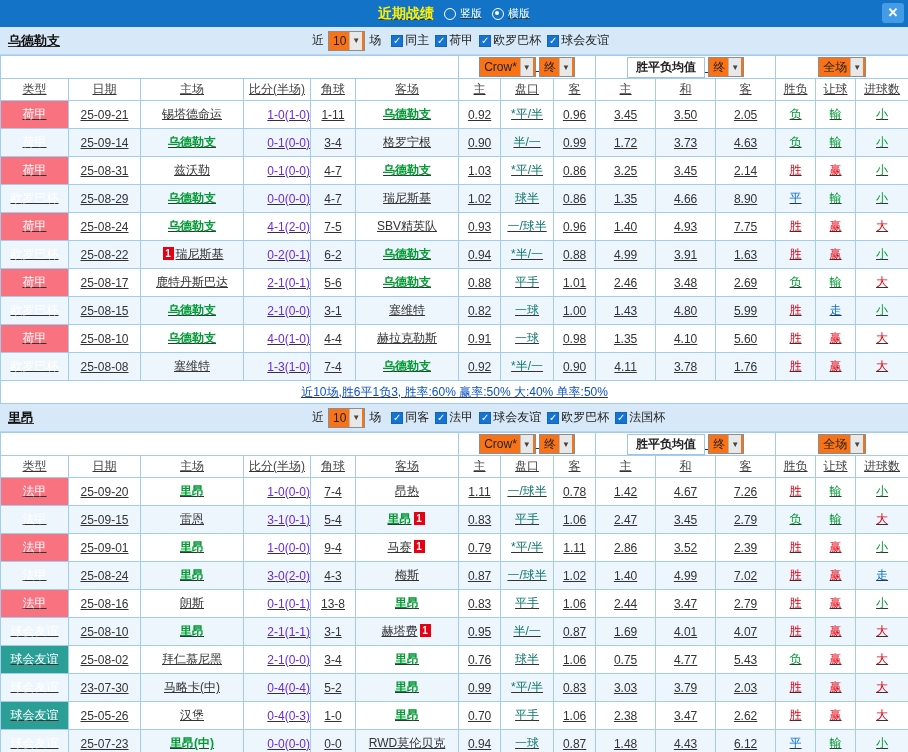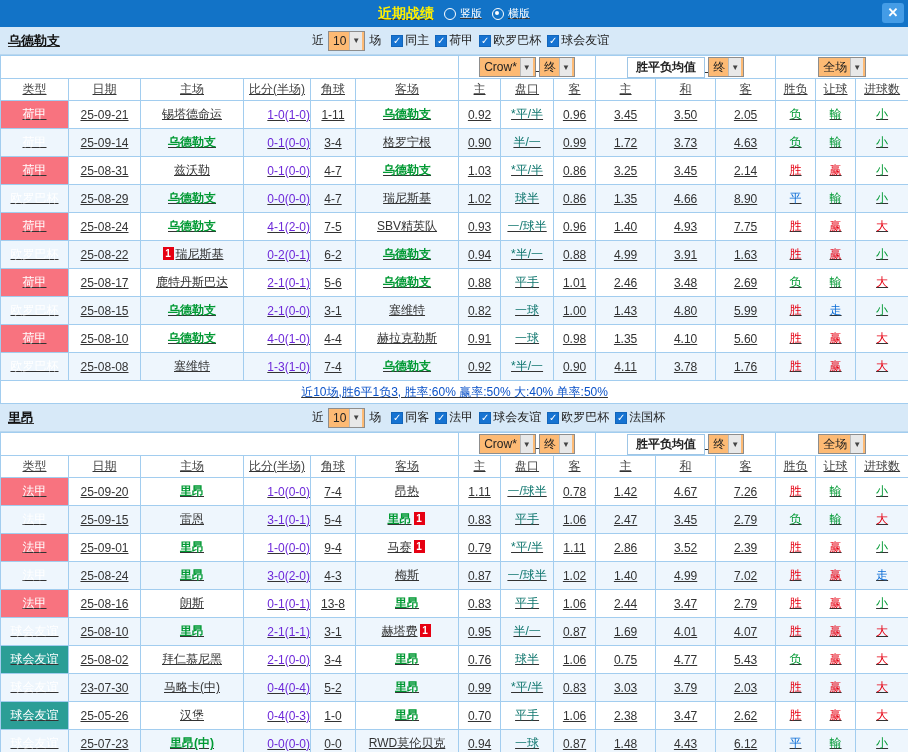--- a/index.html
+++ b/index.html
@@ -19,21 +19,21 @@
     color:#fff;font-size:13px;font-weight:bold;line-height:20px;text-align:center;cursor:pointer;padding:0;}
   
   .sec-head{height:27px;background:#d7e9f8;border-bottom:1px solid #b9d7ef;position:relative;display:flex;align-items:center;}
   .team-name{font-size:13px;font-weight:bold;color:#111;padding-left:8px;}
   .sec-controls{position:absolute;left:312px;display:flex;align-items:center;gap:4px;white-space:nowrap;color:#222;}
   .chk{display:inline-flex;align-items:center;gap:2px;margin-left:6px;cursor:pointer;}
   .cb{width:12px;height:12px;border:1px solid #7aa7cc;background:#fff;display:inline-block;box-sizing:border-box;
     font-size:10px;line-height:10px;text-align:center;color:#fff;}
   .cb.on{background:#1673d2;border-color:#1265ba;}
   
-  .sel{display:inline-flex;align-items:center;border:1px solid #8d8d8d;background:#fdba74;height:18px;padding:0 2px 0 4px;
+  .sel{display:inline-flex;align-items:center;border:1px solid #8d8d8d;background:#f97316;height:18px;padding:0 2px 0 4px;
     font-size:12px;color:#222;cursor:pointer;gap:3px;vertical-align:middle;}
   .sel .arr{font-size:8px;color:#444;background:#e8e8e8;border-left:1px solid #bbb;align-self:stretch;display:flex;align-items:center;padding:0 2px;}
   
   table.grid{border-collapse:collapse;table-layout:fixed;width:908px;background:#fff;}
   .grid td,.grid th{border:1px solid #a2cdef;text-align:center;padding:0;overflow:hidden;white-space:nowrap;}
   .grid th{height:21px;font-weight:normal;color:#444;background:#fff;font-size:12px;}
   .grid td{height:27px;font-size:12px;color:#333;}
   .grid tr.filter-row td{height:22px;}
   .grid tbody tr:nth-child(even) td{background:#eef6fd;}
   td.type{color:#fff;font-size:12px;}

